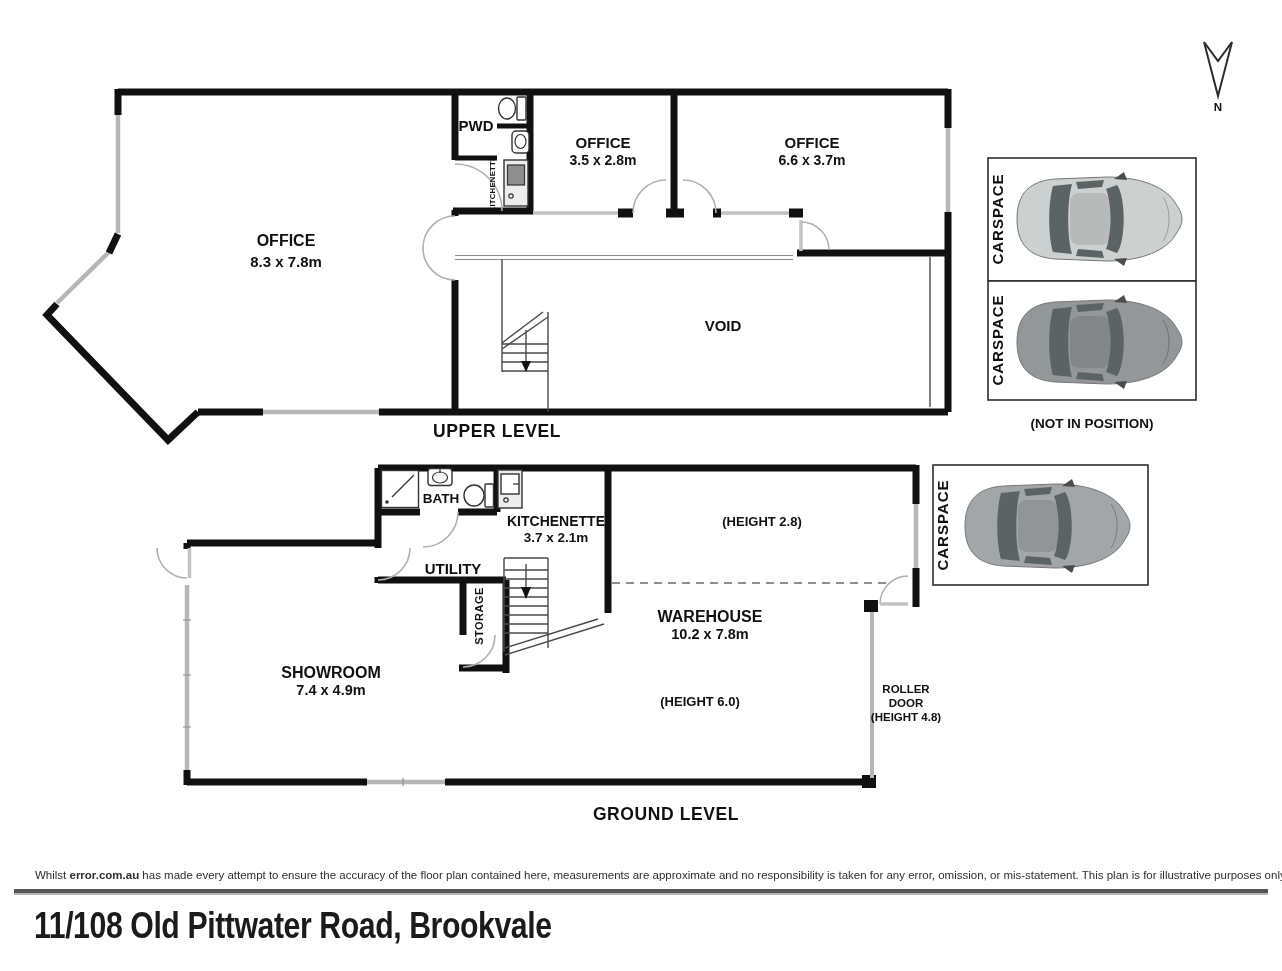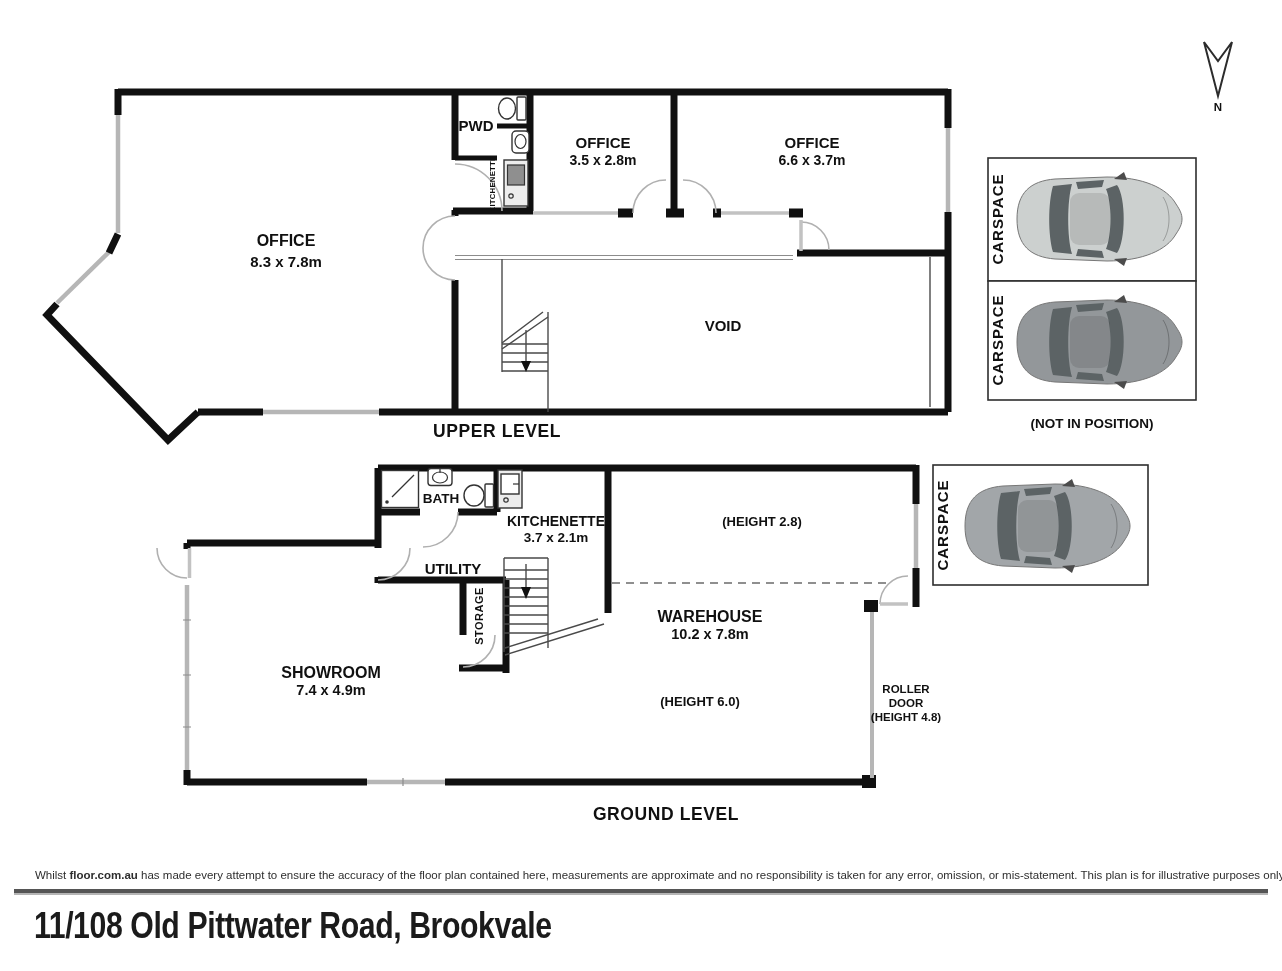--- a/index.html
+++ b/index.html
@@ -231,16 +231,16 @@
   </g>
 
   <g>
     <rect class="box" x="933" y="465" width="215" height="120"></rect>
     <text class="vt" transform="rotate(-90 948 525)" x="948" y="525">CARSPACE</text>
     <use href="#car" transform="translate(961,480)" style="color:#a2a6a9"></use>
   </g>
 </svg>
 
 <div class="disclaimer">
-  <span>Whilst </span><b>floor.com.au</b><span> has made every attempt to ensure the accuracy of the floor plan contained here, measurements are approximate and no responsibility is taken for any error, omission, or mis-statement. This plan is for illustrative purposes only.</span>
+  <span>Whilst </span><b>error.com.au</b><span> has made every attempt to ensure the accuracy of the floor plan contained here, measurements are approximate and no responsibility is taken for any error, omission, or mis-statement. This plan is for illustrative purposes only.</span>
 </div>
 <div class="rule"></div>
 <div class="address">11/108 Old Pittwater Road, Brookvale</div>
 
 </body></html>

